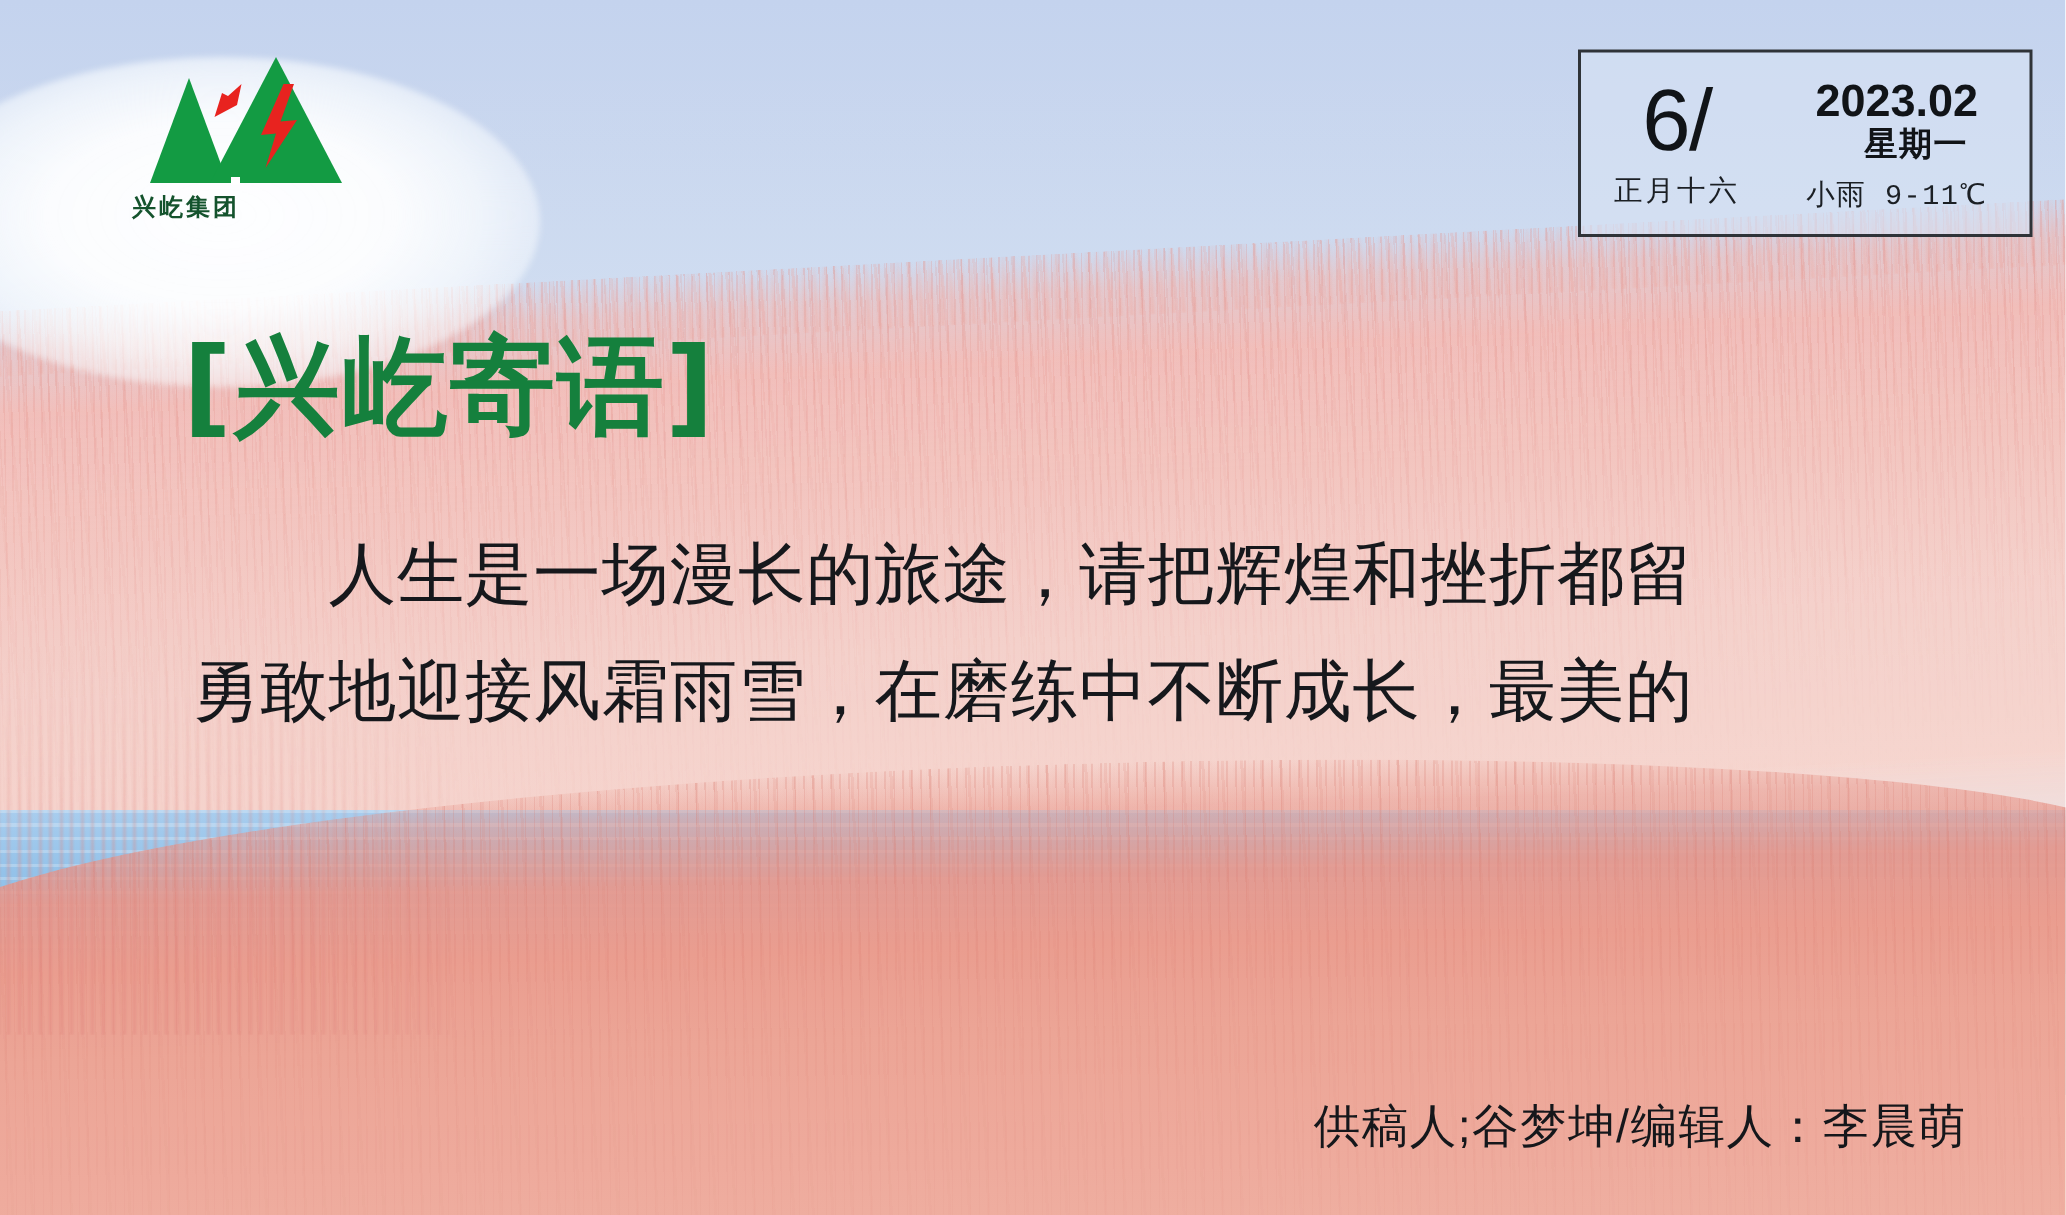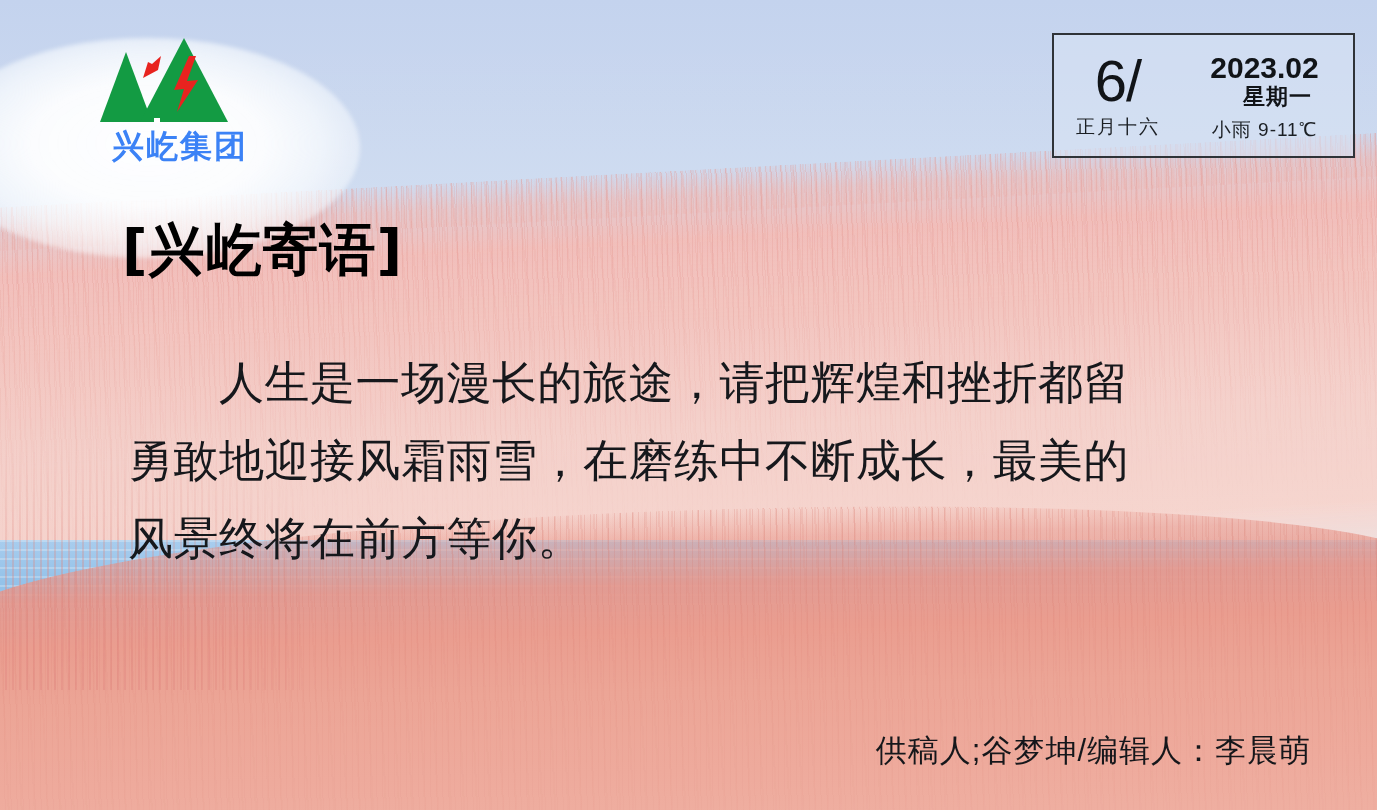--- a/index.html
+++ b/index.html
@@ -200,24 +200,24 @@
   .logo {
     position: absolute;
     left: 88px;
     top: 32px;
     width: 160px;
     height: 128px;
   }
   .logo-mark { width: 160px; height: 96px; display:block; }
   .logo-text {
     margin-top: 2px;
-    text-align: right;
-    font-size: 32px;
+    text-align: left;
+    font-size: 16px;
     font-weight: 700;
-    color: #3b82f6;
+    color: #14532d;
     letter-spacing: 2px;
     line-height: 1;
     font-family: "DejaVu Sans", "Liberation Sans", sans-serif;
   }
 
   
   .date-card {
     position: absolute;
     right: 22px;
     top: 33px;
@@ -277,32 +277,32 @@
     line-height: 1.3;
     letter-spacing: 1px;
     font-family: "DejaVu Sans", "Liberation Sans", sans-serif;
     margin-left: 26px;
   }
   .date-weather {
     margin-top: 5px;
     font-size: 19px;
     color: #1b1f24;
     letter-spacing: 1px;
-    font-family: Liberation Sans, sans-serif;
+    font-family: Liberation Mono, monospace;
     white-space: nowrap;
   }
 
   
   .headline {
     position: absolute;
     left: 122px;
     top: 222px;
-    font-size: 56px;
+    font-size: 71px;
     font-weight: 700;
-    color: #000000;
+    color: #15803d;
     letter-spacing: 1px;
     line-height: 1;
     font-family: "DejaVu Sans", "Liberation Sans", sans-serif;
   }
 
   
   .body-copy {
     position: absolute;
     left: 128px;
     top: 344px;
@@ -366,18 +366,17 @@
       <div class="date-week">星期一</div>
       <div class="date-weather">小雨  9-11℃</div>
     </div>
   </div>
 
   <div class="headline">[兴屹寄语]</div>
 
   <div class="body-copy">
     <p>　　人生是一场漫长的旅途，请把辉煌和挫折都留</p>
     <p>勇敢地迎接风霜雨雪，在磨练中不断成长，最美的</p>
-    <p>风景终将在前方等你。</p>
   </div>
 
   <div class="credit">供稿人;谷梦坤/编辑人：李晨萌</div>
 
 </div>
 
 </body></html>

